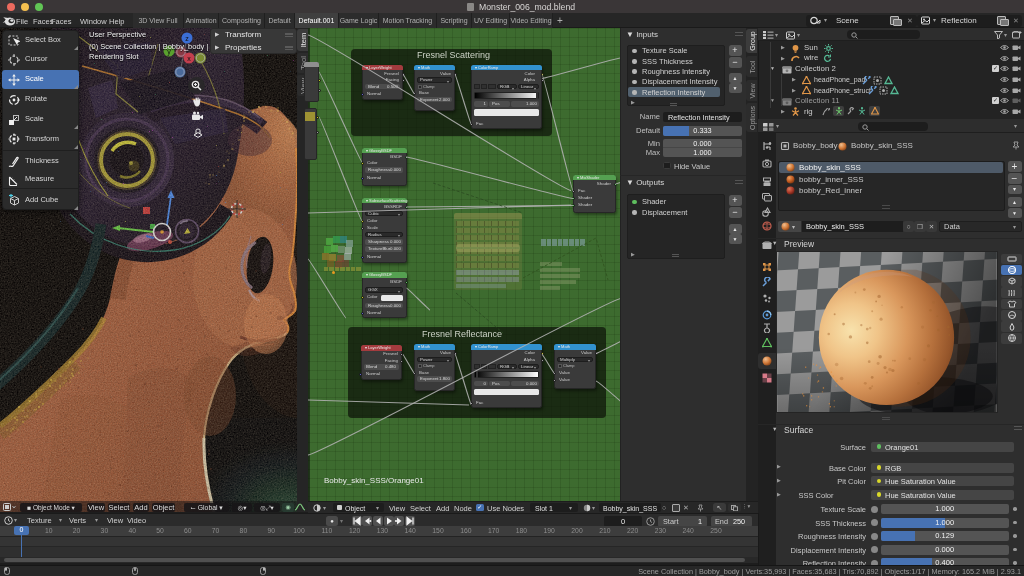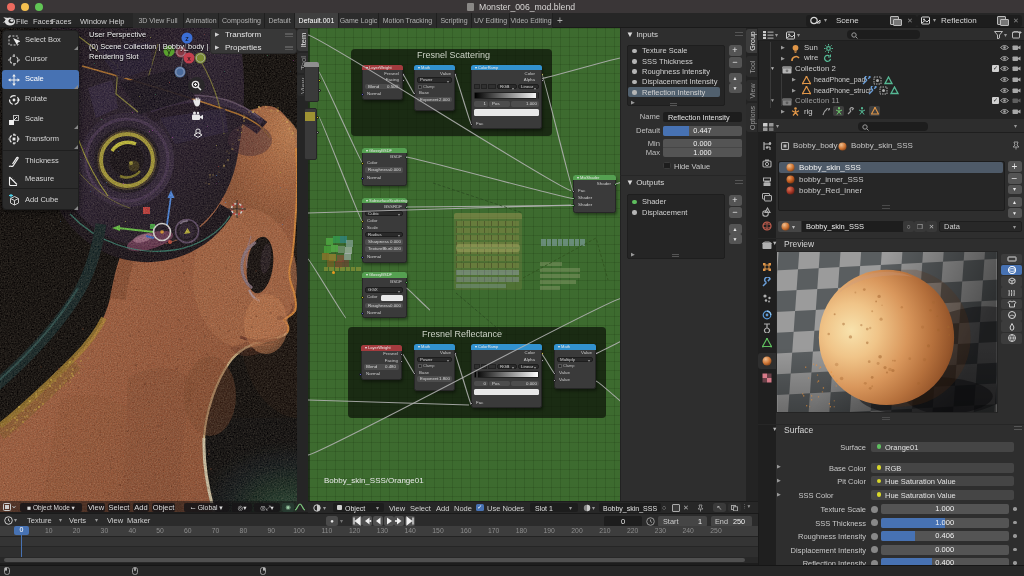--- a/index.html
+++ b/index.html
@@ -1008,21 +1008,21 @@
     <div class="a" style="left:728.5px;top:45px;width:13px;height:11px;background:#545454;border-radius:2.5px;color:#e8e8e8;font-size:9px;line-height:11px;text-align:center">+</div>
     <div class="a" style="left:728.5px;top:57px;width:13px;height:11px;background:#545454;border-radius:2.5px;color:#e8e8e8;font-size:9px;line-height:11px;text-align:center">−</div>
     <div class="a" style="left:728.5px;top:72.5px;width:13px;height:10px;background:#545454;border-radius:2.5px;color:#e8e8e8;font-size:5px;line-height:10px;text-align:center">▲</div>
     <div class="a" style="left:728.5px;top:83px;width:13px;height:10px;background:#545454;border-radius:2.5px;color:#e8e8e8;font-size:5px;line-height:10px;text-align:center">▼</div>
     <div class="a" style="left:610px;top:112.5px;width:50px;font-size:8px;line-height:8px;color:#c0c0c0;transform:scale(0.95);transform-origin:100% 0;text-align:right;white-space:nowrap">Name</div>
     <div class="a" style="left:663px;top:111.5px;width:79px;height:10px;background:#1d1d1d;border-radius:2px"></div>
     <div class="a tx" style="left:668px;top:112.8px;font-size:7.3px;line-height:9.3px;color:#e2e2e2;">Reflection Intensity</div>
     <div class="a" style="left:610px;top:126.5px;width:50px;font-size:8px;line-height:8px;color:#c0c0c0;transform:scale(0.95);transform-origin:100% 0;text-align:right;white-space:nowrap">Default</div>
     <div class="a" style="left:663px;top:125.5px;width:79px;height:10px;background:#545454;border-radius:2px"></div>
     <div class="a" style="left:663px;top:125.5px;width:26px;height:10px;background:#4772b3;border-radius:2px 0 0 2px"></div>
-    <div class="a" style="left:663px;top:125.5px;width:79px;height:10px;color:#f0f0f0;font-size:7.3px;line-height:10px;text-align:center">0.447</div>
+    <div class="a" style="left:663px;top:125.5px;width:79px;height:10px;color:#f0f0f0;font-size:7.3px;line-height:10px;text-align:center">0.333</div>
     <div class="a" style="left:610px;top:140px;width:50px;font-size:8px;line-height:8px;color:#c0c0c0;transform:scale(0.95);transform-origin:100% 0;text-align:right;white-space:nowrap">Min</div>
     <div class="a" style="left:663px;top:139px;width:79px;height:9px;background:#545454;border-radius:2px 2px 0 0;border-bottom:1px solid #464646;color:#f0f0f0;font-size:7.3px;line-height:9px;text-align:center">0.000</div>
     <div class="a" style="left:610px;top:149px;width:50px;font-size:8px;line-height:8px;color:#c0c0c0;transform:scale(0.95);transform-origin:100% 0;text-align:right;white-space:nowrap">Max</div>
     <div class="a" style="left:663px;top:148px;width:79px;height:9px;background:#545454;border-radius:0 0 2px 2px;color:#f0f0f0;font-size:7.3px;line-height:9px;text-align:center">1.000</div>
     <div class="a" style="left:663px;top:161.5px;width:7.5px;height:7.5px;background:#1d1d1d;border:1px solid #3a3a3a;border-radius:1.5px"></div>
     <div class="a tx" style="left:674px;top:161.5px;font-size:7.5px;line-height:9.5px;color:#c8c8c8;">Hide Value</div>
     <div class="a" style="left:620px;top:174.5px;width:126px;height:1px;background:#262626"></div>
     <div class="a tx" style="left:626px;top:178px;font-size:8px;line-height:10px;color:#d8d8d8;">▼ Outputs</div>
     <div class="a" style="left:735px;top:180px;width:8px;height:1.2px;background:#555"></div>
     <div class="a" style="left:735px;top:182.5px;width:8px;height:1.2px;background:#555"></div>
@@ -1640,21 +1640,21 @@
     <div class="a tx" style="left:766px;top:518.5px;width:100px;text-align:right;font-size:7.5px;line-height:9px;color:#c8c8c8">SSS Thickness</div>
     <div class="a" style="left:871px;top:519.0px;width:7px;height:7px;border-radius:50%;background:#888"></div>
     <div class="a" style="left:881px;top:517.5px;width:127.5px;height:10px;background:#545454;border-radius:2px;overflow:hidden"></div>
     <div class="a" style="left:881px;top:517.5px;width:64.3875px;height:10px;background:#4772b3;border-radius:2px 0 0 2px"></div>
     <div class="a" style="left:881px;top:517.5px;width:127.5px;height:10px;color:#f2f2f2;font-size:7.5px;line-height:10px;text-align:center">1.000</div>
     <div class="a" style="left:1013px;top:520.5px;width:3.5px;height:3.5px;border-radius:50%;background:#999"></div>
     <div class="a tx" style="left:766px;top:532px;width:100px;text-align:right;font-size:7.5px;line-height:9px;color:#c8c8c8">Roughness Intensity</div>
     <div class="a" style="left:871px;top:532.5px;width:7px;height:7px;border-radius:50%;background:#888"></div>
     <div class="a" style="left:881px;top:531px;width:127.5px;height:10px;background:#545454;border-radius:2px;overflow:hidden"></div>
     <div class="a" style="left:881px;top:531px;width:34.425000000000004px;height:10px;background:#4772b3;border-radius:2px 0 0 2px"></div>
-    <div class="a" style="left:881px;top:531px;width:127.5px;height:10px;color:#f2f2f2;font-size:7.5px;line-height:10px;text-align:center">0.406</div>
+    <div class="a" style="left:881px;top:531px;width:127.5px;height:10px;color:#f2f2f2;font-size:7.5px;line-height:10px;text-align:center">0.129</div>
     <div class="a" style="left:1013px;top:534px;width:3.5px;height:3.5px;border-radius:50%;background:#999"></div>
     <div class="a tx" style="left:766px;top:545.5px;width:100px;text-align:right;font-size:7.5px;line-height:9px;color:#c8c8c8">Displacement Intensity</div>
     <div class="a" style="left:871px;top:546.0px;width:7px;height:7px;border-radius:50%;background:#888"></div>
     <div class="a" style="left:881px;top:544.5px;width:127.5px;height:10px;background:#545454;border-radius:2px;overflow:hidden"></div>
     <div class="a" style="left:881px;top:544.5px;width:127.5px;height:10px;color:#f2f2f2;font-size:7.5px;line-height:10px;text-align:center">0.000</div>
     <div class="a" style="left:1013px;top:547.5px;width:3.5px;height:3.5px;border-radius:50%;background:#999"></div>
     <div class="a tx" style="left:766px;top:559px;width:100px;text-align:right;font-size:7.5px;line-height:9px;color:#c8c8c8">Reflection Intensity</div>
     <div class="a" style="left:871px;top:559.5px;width:7px;height:7px;border-radius:50%;background:#888"></div>
     <div class="a" style="left:881px;top:558px;width:127.5px;height:10px;background:#545454;border-radius:2px;overflow:hidden"></div>
     <div class="a" style="left:881px;top:558px;width:51.0px;height:10px;background:#4772b3;border-radius:2px 0 0 2px"></div>
@@ -1664,21 +1664,21 @@
     <svg class="a" style="left:4px;top:515.5px" width="9" height="9" viewBox="0 0 9 9">
       <circle cx="4.5" cy="4.5" r="3.8" fill="none" stroke="#ccc" stroke-width="1"></circle>
       <path d="M4.5,2.5 v2 l1.5,1" fill="none" stroke="#ccc" stroke-width="1"></path>
     </svg>
     <div class="a tx" style="left:14px;top:516px;font-size:6px;line-height:8px;color:#999;">▾</div>
     <div class="a tx" style="left:27px;top:515.5px;font-size:7.5px;line-height:9.5px;color:#d0d0d0;">Texture</div>
     <div class="a tx" style="left:59px;top:516px;font-size:6px;line-height:8px;color:#999;">▾</div>
     <div class="a tx" style="left:69px;top:515.5px;font-size:7.5px;line-height:9.5px;color:#d0d0d0;">Verts</div>
     <div class="a tx" style="left:95px;top:516px;font-size:6px;line-height:8px;color:#999;">▾</div>
     <div class="a tx" style="left:107px;top:515.5px;font-size:7.5px;line-height:9.5px;color:#d0d0d0;">View</div>
-    <div class="a tx" style="left:127px;top:515.5px;font-size:7.5px;line-height:9.5px;color:#d0d0d0;">Marker</div>
+    <div class="a tx" style="left:127px;top:515.5px;font-size:7.5px;line-height:9.5px;color:#d0d0d0;">Video</div>
     <div class="a" style="left:326px;top:516px;width:12px;height:10px;background:#4a4a4a;border-radius:2.5px;color:#e8e8e8;font-size:6px;line-height:10px;text-align:center">●</div>
     <div class="a tx" style="left:340px;top:516.5px;font-size:6px;line-height:8px;color:#777;">▾</div>
     <div class="a" style="left:351.5px;top:516px;width:10px;height:10px;background:#4f4f4f;border-radius:2px"></div>
     <svg class="a" style="left:351.5px;top:516px" width="10" height="10" viewBox="0 0 10 10">
       <path d="M2,1.5 v7 M8,1.5 L3.5,5 L8,8.5 Z" stroke="#f0f0f0" stroke-width="1.2" fill="#f0f0f0"></path>
     </svg>
     <div class="a" style="left:362.2px;top:516px;width:10px;height:10px;background:#4f4f4f;border-radius:2px"></div>
     <svg class="a" style="left:362.2px;top:516px" width="10" height="10" viewBox="0 0 10 10">
       <path d="M7.5,1.5 L3,5 L7.5,8.5 Z" fill="#f0f0f0"></path>
       <circle cx="8.3" cy="5" r="1.1" fill="#f0f0f0"></circle>
@@ -1752,12 +1752,13 @@
       <rect x="0.6" y="0.6" width="2.4" height="3" fill="#b8b8b8"></rect>
     </svg>
     <svg class="a" style="left:132px;top:566.5px" width="6" height="8" viewBox="0 0 6 8">
       <rect x="0.5" y="0.5" width="5" height="7" rx="2.2" fill="none" stroke="#a8a8a8" stroke-width="0.9"></rect>
       <rect x="2.2" y="0.6" width="1.6" height="3.2" fill="#b8b8b8"></rect>
     </svg>
     <svg class="a" style="left:260px;top:566.5px" width="6" height="8" viewBox="0 0 6 8">
       <rect x="0.5" y="0.5" width="5" height="7" rx="2.2" fill="none" stroke="#a8a8a8" stroke-width="0.9"></rect>
       <rect x="3" y="0.6" width="2.4" height="3" fill="#b8b8b8"></rect>
     </svg>
+    <div class="a tx" style="left:600px;top:566.5px;width:421px;text-align:right;font-size:7.3px;color:#9e9e9e">Scene Collection | Bobby_body | Verts:35,993 | Faces:35,683 | Tris:70,892 | Objects:1/17 | Memory: 165.2 MiB | 2.93.1</div>
   </div>
 </body></html>

